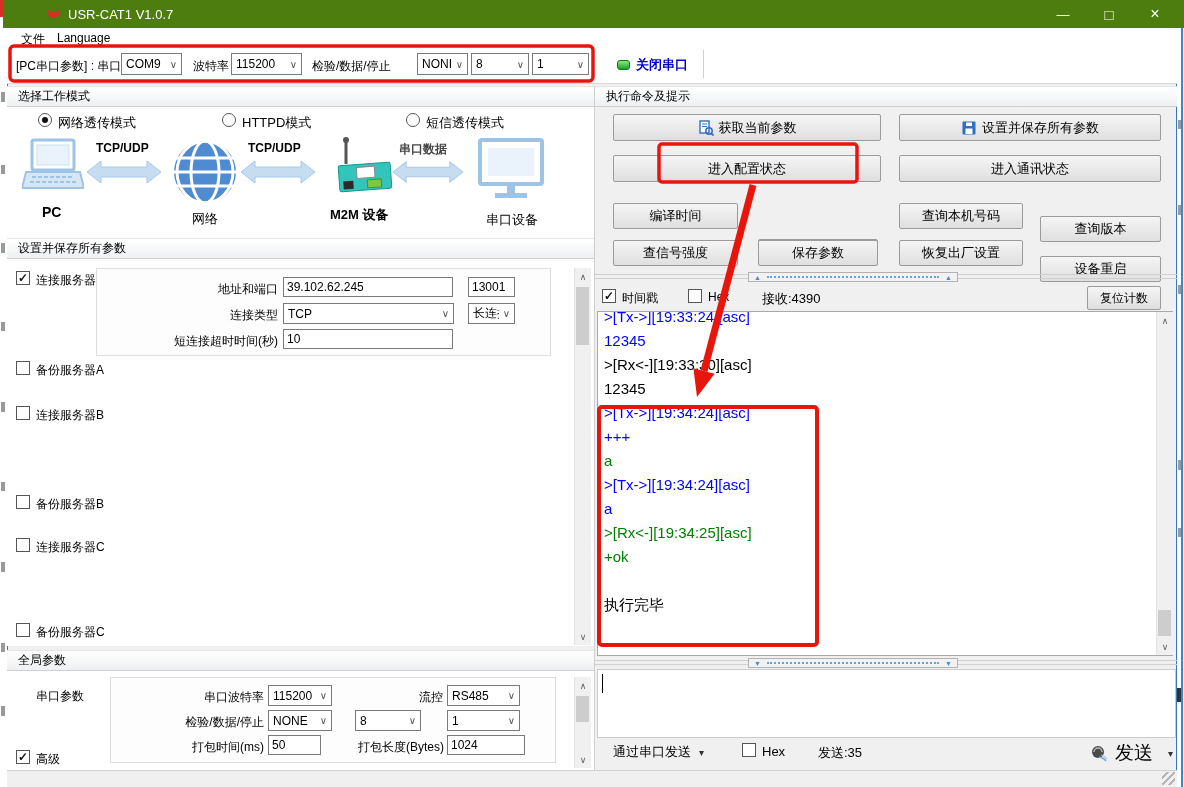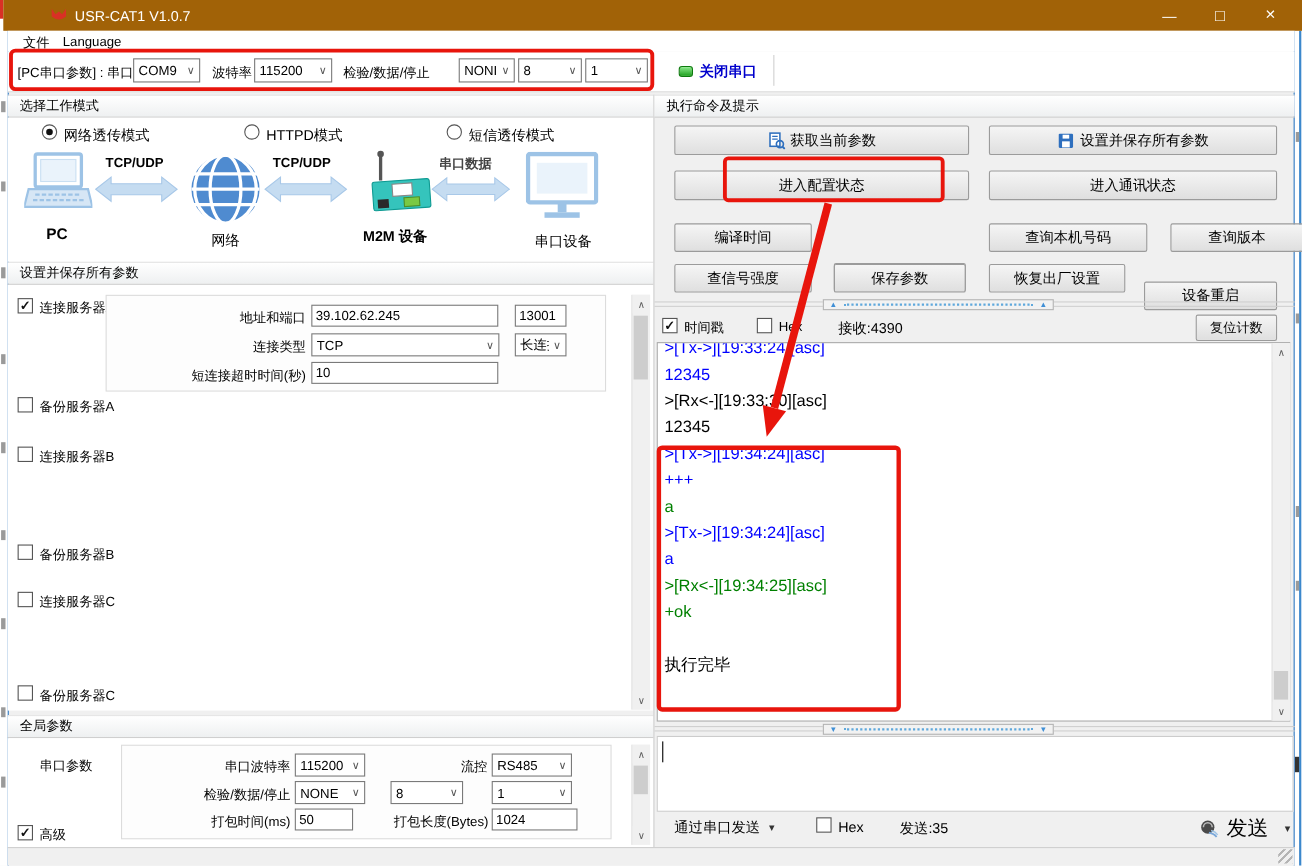--- a/index.html
+++ b/index.html
@@ -8,21 +8,21 @@
     position: relative;
     font-family: "Liberation Sans", sans-serif;
     background: #ffffff;
     overflow: hidden;
     font-size: 12px;
     color: #000;
   }
   .abs { position: absolute; }
 
   
-  .titlebar { background:#a16207; color:#fff;text-decoration:underline; }
+  .titlebar { background:#4d7c0f; color:#fff;text-decoration:underline; }
   .title-text { font-size:13px; color:#fff; white-space:nowrap; }
   .win-btn { width:46px; height:28px; display:flex; align-items:center; justify-content:center; color:#fff; font-size:13px; }
   .win-body-border { border-left:1px solid #2f7ac5; border-right:1px solid #2f7ac5; }
 
   .menubar { background:#fff; }
   .menu-item { font-size:12px; color:#000; white-space:nowrap; }
 
   .toolbar { background:#fff; border-bottom:1px solid #d9d9d9; }
   .lbl { font-size:12px; white-space:nowrap; color:#000; }
   .lbl-r { text-align:right; }
@@ -387,24 +387,24 @@
 <div class="abs btn" style="left:899px;top:155px;width:262px;height:27px;">
   <span>进入通讯状态</span>
 </div>
 
 <div class="abs btn" style="left:613px;top:203px;width:125px;height:26px;">
     <span>编译时间</span>
   </div>
 <div class="abs btn" style="left:758px;top:203px;width:120px;height:26px;margin-top:36px;">
     <span>查询IMEI</span>
   </div>
-<div class="abs btn" style="left:899px;top:203px;width:144px;height:26px;">
+<div class="abs btn" style="left:899px;top:203px;width:124px;height:26px;">
     <span>查询本机号码</span>
   </div>
-<div class="abs btn" style="left:1040px;top:203px;width:121px;height:26px;margin-left:24px;">
+<div class="abs btn" style="left:1040px;top:216px;width:121px;height:26px;">
     <span>查询版本</span>
   </div>
 
 <div class="abs btn" style="left:613px;top:240px;width:125px;height:26px;">
     <span>查信号强度</span>
   </div>
 <div class="abs btn" style="left:758px;top:240px;width:120px;height:26px;">
     <span>保存参数</span>
   </div>
 <div class="abs btn" style="left:899px;top:240px;width:124px;height:26px;">

